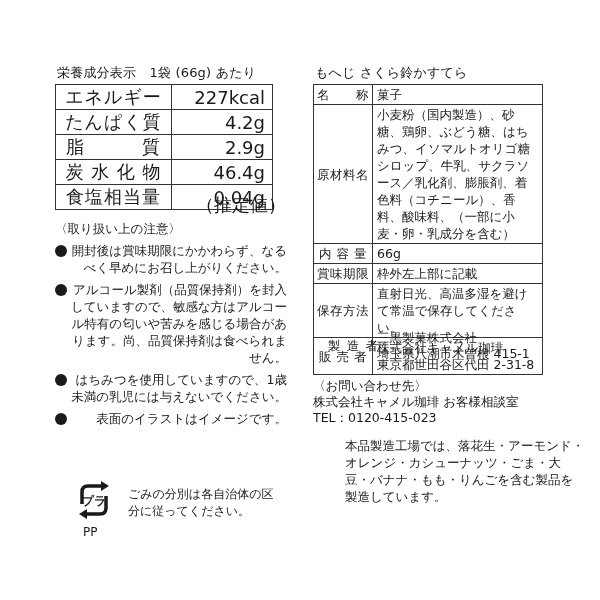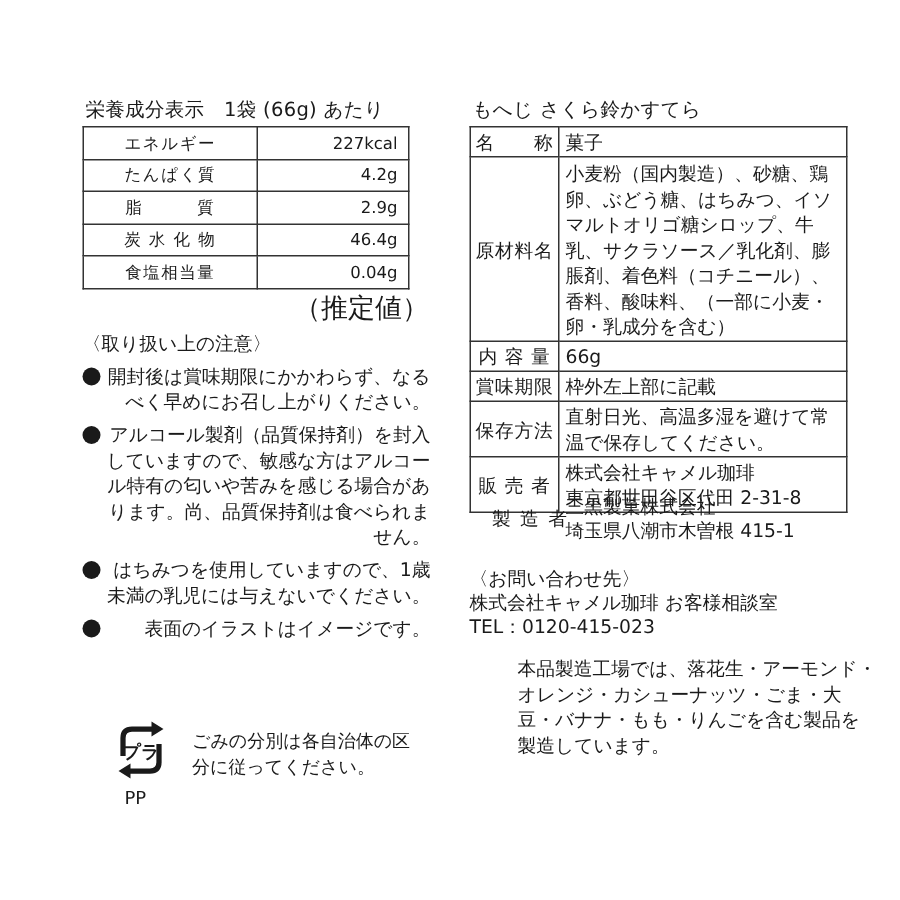--- a/index.html
+++ b/index.html
@@ -4,36 +4,36 @@
 <style>
   html, body { margin:0; padding:0; }
   body {
     width:600px; height:600px; background:#ffffff; position:relative; overflow:hidden;
     font-family:"DejaVu Sans", "Liberation Sans", sans-serif; color:#1a1a1a;
   }
   .abs { position:absolute; }
   .title { font-size:13px; letter-spacing:0.2px; white-space:nowrap; }
   table { border-collapse:collapse; }
   
-  #nutri { left:55px; top:84px; width:218px; font-size:11px; }
+  #nutri { left:55px; top:84px; width:218px; font-size:18px; }
   #nutri td { border:1.3px solid #333; height:20.5px; padding:0 5px; }
   #nutri td.k { width:105px; text-align:center; letter-spacing:1px; }
   #nutri td.v { text-align:right; padding-right:7px; }
   .estimate { left:196px; top:193px; font-size:18px; }
   
   .notes-head { left:55px; top:221px; font-size:12.5px; }
   .notes { left:55px; top:242px; width:232px; font-size:12.5px; line-height:17px;text-align:right; }
   .note { position:relative; padding-left:16px; margin-bottom:5px; }
   .note .dot { position:absolute; left:0; top:3px; width:12px; height:12px; border-radius:50%; background:#1a1a1a; }
   
   .recycle { left:74px; top:480px; width:40px; height:40px; }
   .pp { left:83px; top:525px; font-size:12px; }
   .recycle-text { left:128px; top:486px; font-size:12px; line-height:17px; width:150px; }
   
-  #info { left:313px; top:84px; width:252px; font-size:12.5px; }
+  #info { left:313px; top:84px; width:230px; font-size:12.5px; }
   #info td { border:1.3px solid #333; padding:1px 3px; vertical-align:middle; line-height:17px; }
   #info td.k { width:50px; text-align:center; white-space:nowrap; letter-spacing:0.5px; }
   #info td.v { padding-left:4px; }
   .maker { left:313px; top:330px; font-size:12.5px; line-height:16px; }
   .maker .k { position:absolute; left:15px; top:8px; width:50px; text-align:justify; text-align-last:justify; }
   .maker .v { position:absolute; left:64px; top:0; white-space:nowrap; }
   .contact { left:313px; top:378px; font-size:12.5px; line-height:16px; white-space:nowrap; }
   .factory { left:313px; top:437px; width:240px; font-size:12.5px; line-height:17px;margin-left:32px; }
 </style>
 </head>

